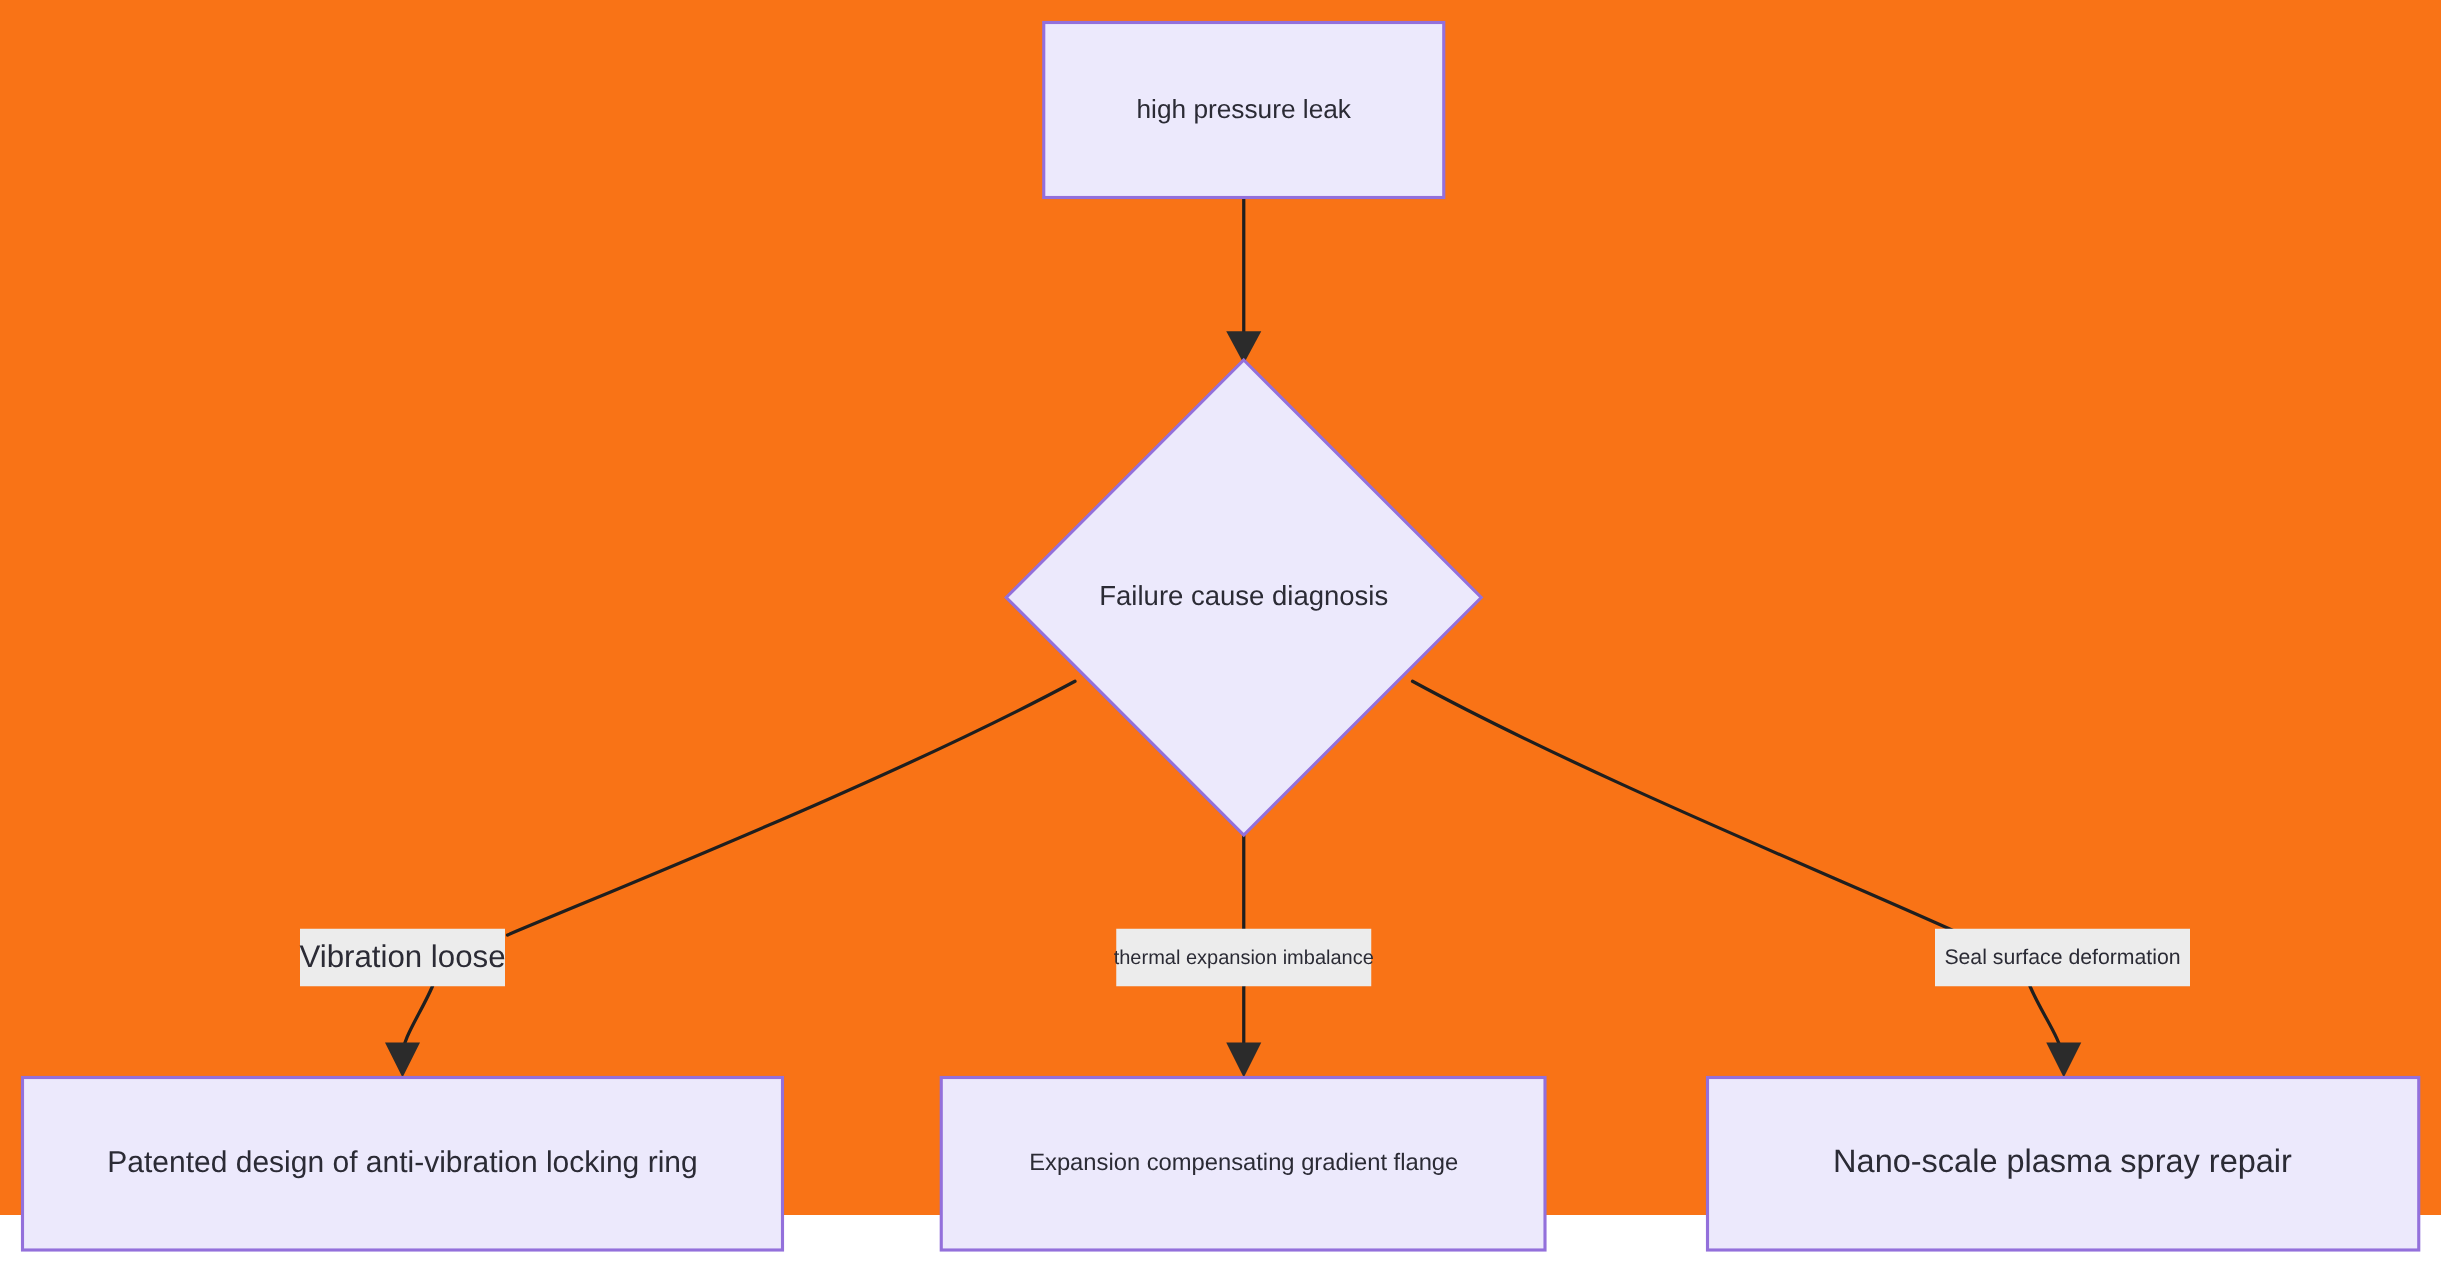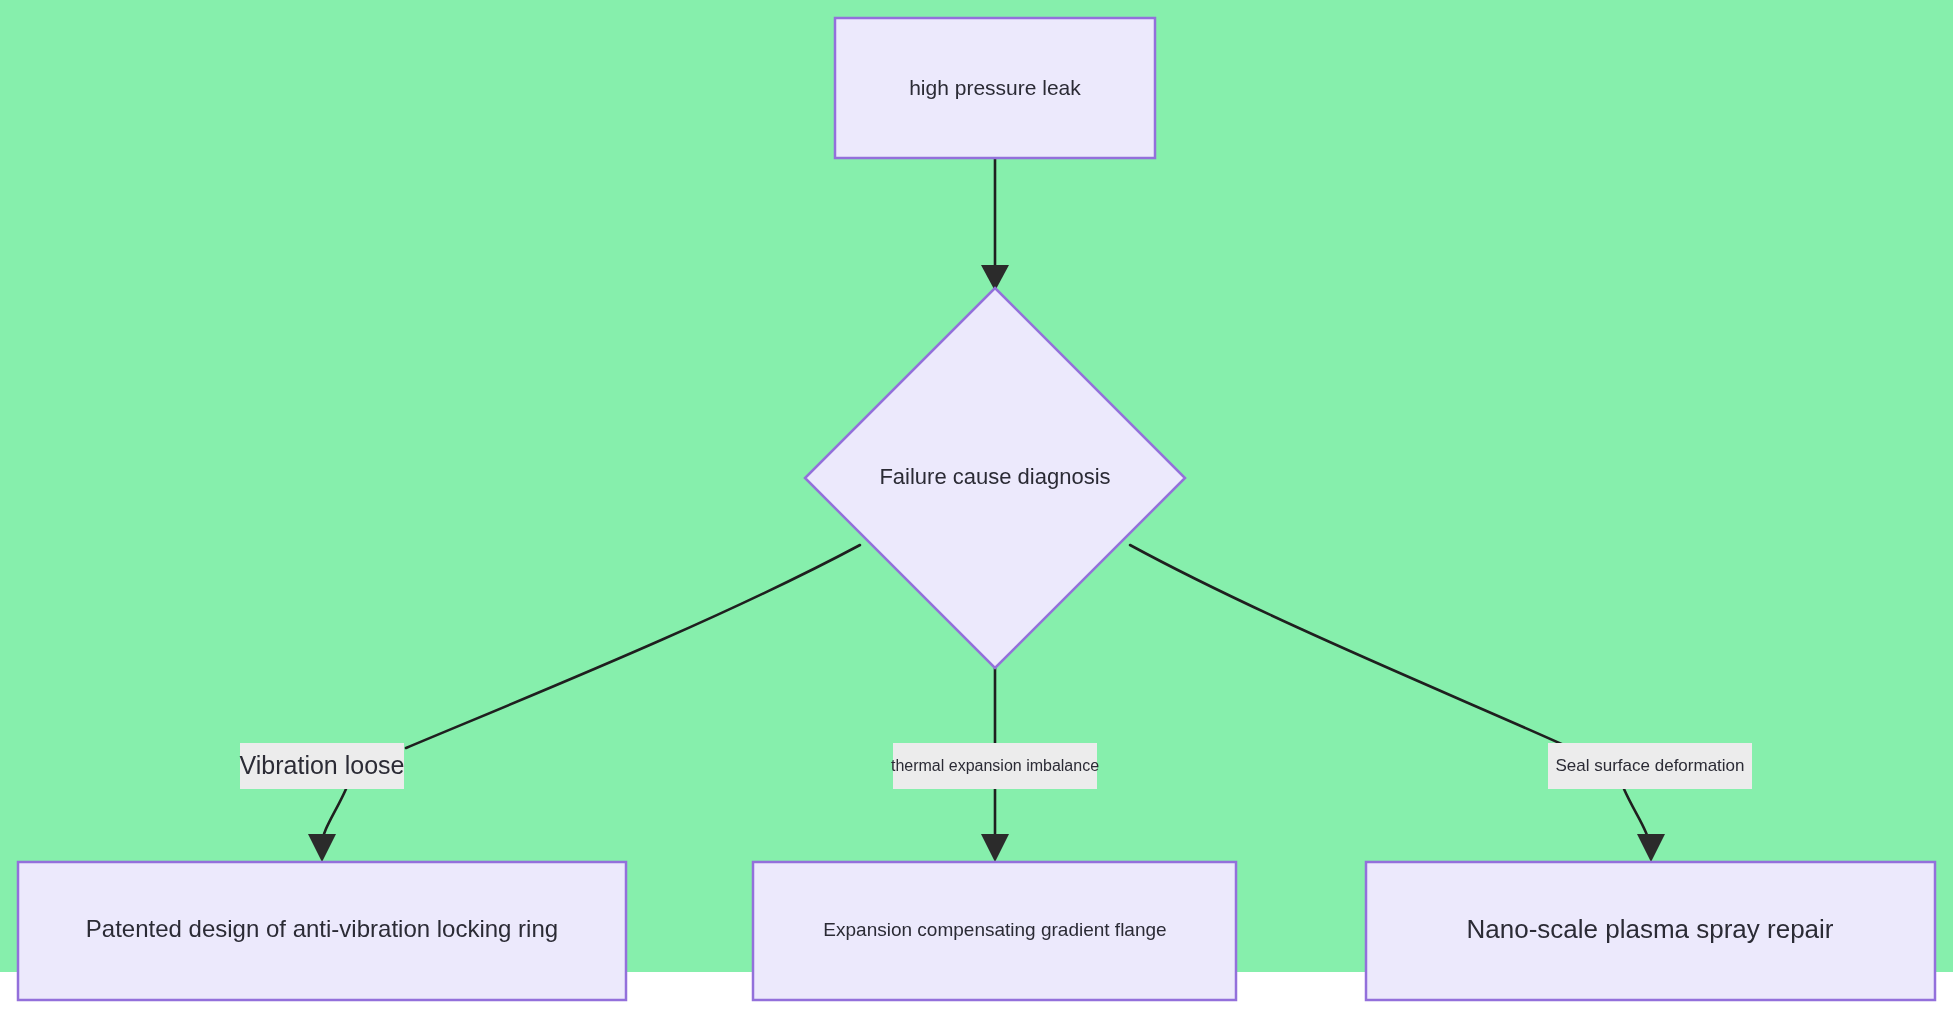--- a/index.html
+++ b/index.html
@@ -10,21 +10,21 @@
   body {
     width: 1953px;
     height: 1023px;
     overflow: hidden;
     font-family: "Liberation Sans", sans-serif;
   }
   #diagram-root {
     position: relative;
     width: 1953px;
     height: 972px;
-    background: #86efac;
+    background: #f97316;
   }
   svg.flow {
     position: absolute;
     top: 0;
     left: 0;
     width: 1953px;
     height: 1023px;
     display: block;
   }
   .node-shape {

